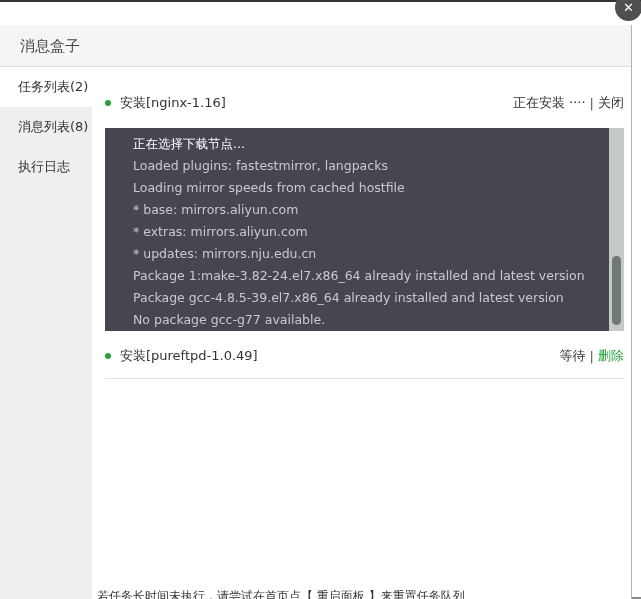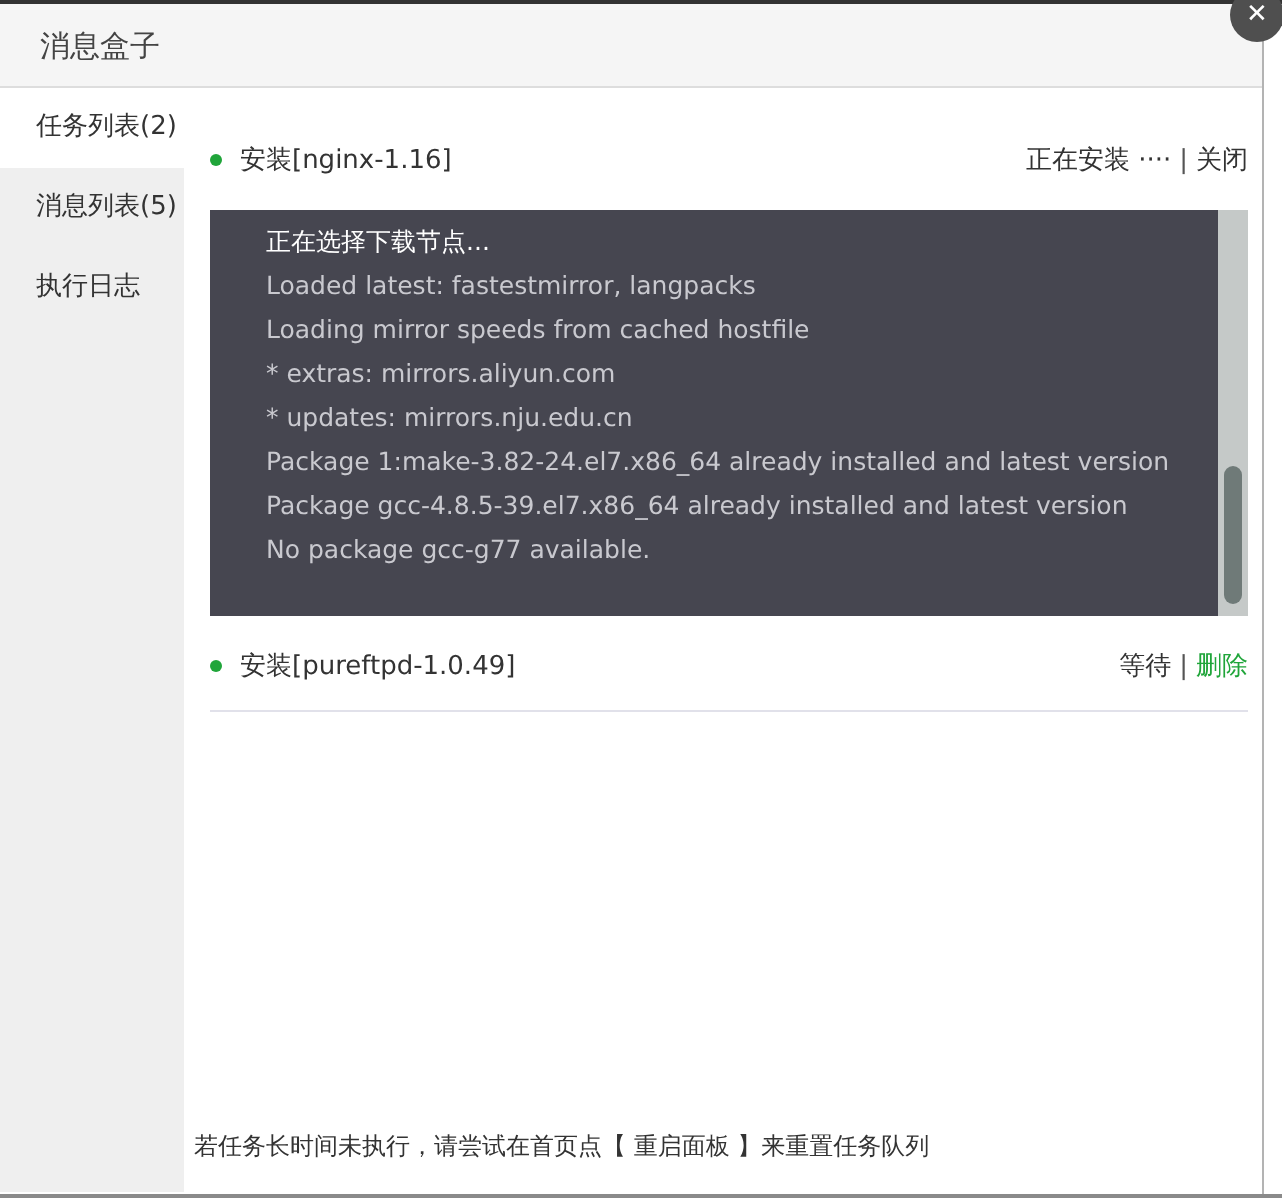--- a/index.html
+++ b/index.html
@@ -6,21 +6,21 @@
   html,body { width:641px; height:599px; overflow:hidden; background:#fff;
     font-family:"DejaVu Sans","Liberation Sans",sans-serif; }
   .window { position:relative; width:641px; height:599px;
     border-top:2px solid #333; border-bottom:2px solid #8a8a8a; background:#fff; }
   .dialog { position:relative; width:632px; height:100%;
     border-right:1px solid #b3b3b3; background:#fff; }
   .close-btn { position:absolute; top:-8px; left:615px; width:27px; height:27px;
     border-radius:50%; background:#4f4f4f; color:#fff; text-align:center;
     line-height:27px; font-size:13px; cursor:pointer; z-index:10; }
   .header { height:42px; background:#f5f5f5; border-bottom:1px solid #dddddd;
-    line-height:42px; padding-left:20px; font-size:15px; color:#444; }
+    line-height:42px; padding-left:20px; font-size:15px; color:#444;margin-top:23px; }
   .body { display:flex; height:calc(100% - 43px); }
   .sidebar { width:92px; flex-shrink:0; background:#efefef; }
   .side-item { height:40px; line-height:40px; padding-left:18px; font-size:13px;
     color:#333; cursor:pointer; }
   .side-item.active { background:#ffffff; }
   .main { flex:1; position:relative; padding:0 7px 0 13px; background:#fff; }
   .task-row { display:flex; align-items:center; justify-content:space-between;
     font-size:13px; color:#333; height:24px; }
   .row-1 { margin:24px 0 13px 0; }
   .row-2 { margin:13px 0 0 0; }
@@ -50,42 +50,43 @@
   <div class="close-btn">✕</div>
 
   <div class="dialog">
 
     <div class="header">消息盒子</div>
 
     <div class="body">
 
       <div class="sidebar">
         <div class="side-item active">任务列表(2)</div>
-        <div class="side-item">消息列表(5)</div>
+        <div class="side-item">消息列表(8)</div>
         <div class="side-item">执行日志</div>
       </div>
 
       <div class="main">
 
         <div class="task-row row-1">
           <div class="task-left">
             <span class="dot"></span>
             <span>安装[nginx-1.16]</span>
           </div>
           <div class="task-right">
             <span>正在安装 ····</span>
             <span class="sep">|</span>
             <span class="action-link">关闭</span>
           </div>
         </div>
 
         <div class="terminal">
           <div class="t-line bright">正在选择下载节点...</div>
-          <div class="t-line">Loaded latest: fastestmirror, langpacks</div>
+          <div class="t-line">Loaded plugins: fastestmirror, langpacks</div>
           <div class="t-line">Loading mirror speeds from cached hostfile</div>
+          <div class="t-line">* base: mirrors.aliyun.com</div>
           <div class="t-line">* extras: mirrors.aliyun.com</div>
           <div class="t-line">* updates: mirrors.nju.edu.cn</div>
           <div class="t-line">Package 1:make-3.82-24.el7.x86_64 already installed and latest version</div>
           <div class="t-line">Package gcc-4.8.5-39.el7.x86_64 already installed and latest version</div>
           <div class="t-line">No package gcc-g77 available.</div>
           <div class="t-scroll">
             <div class="t-thumb"></div>
           </div>
         </div>
 

